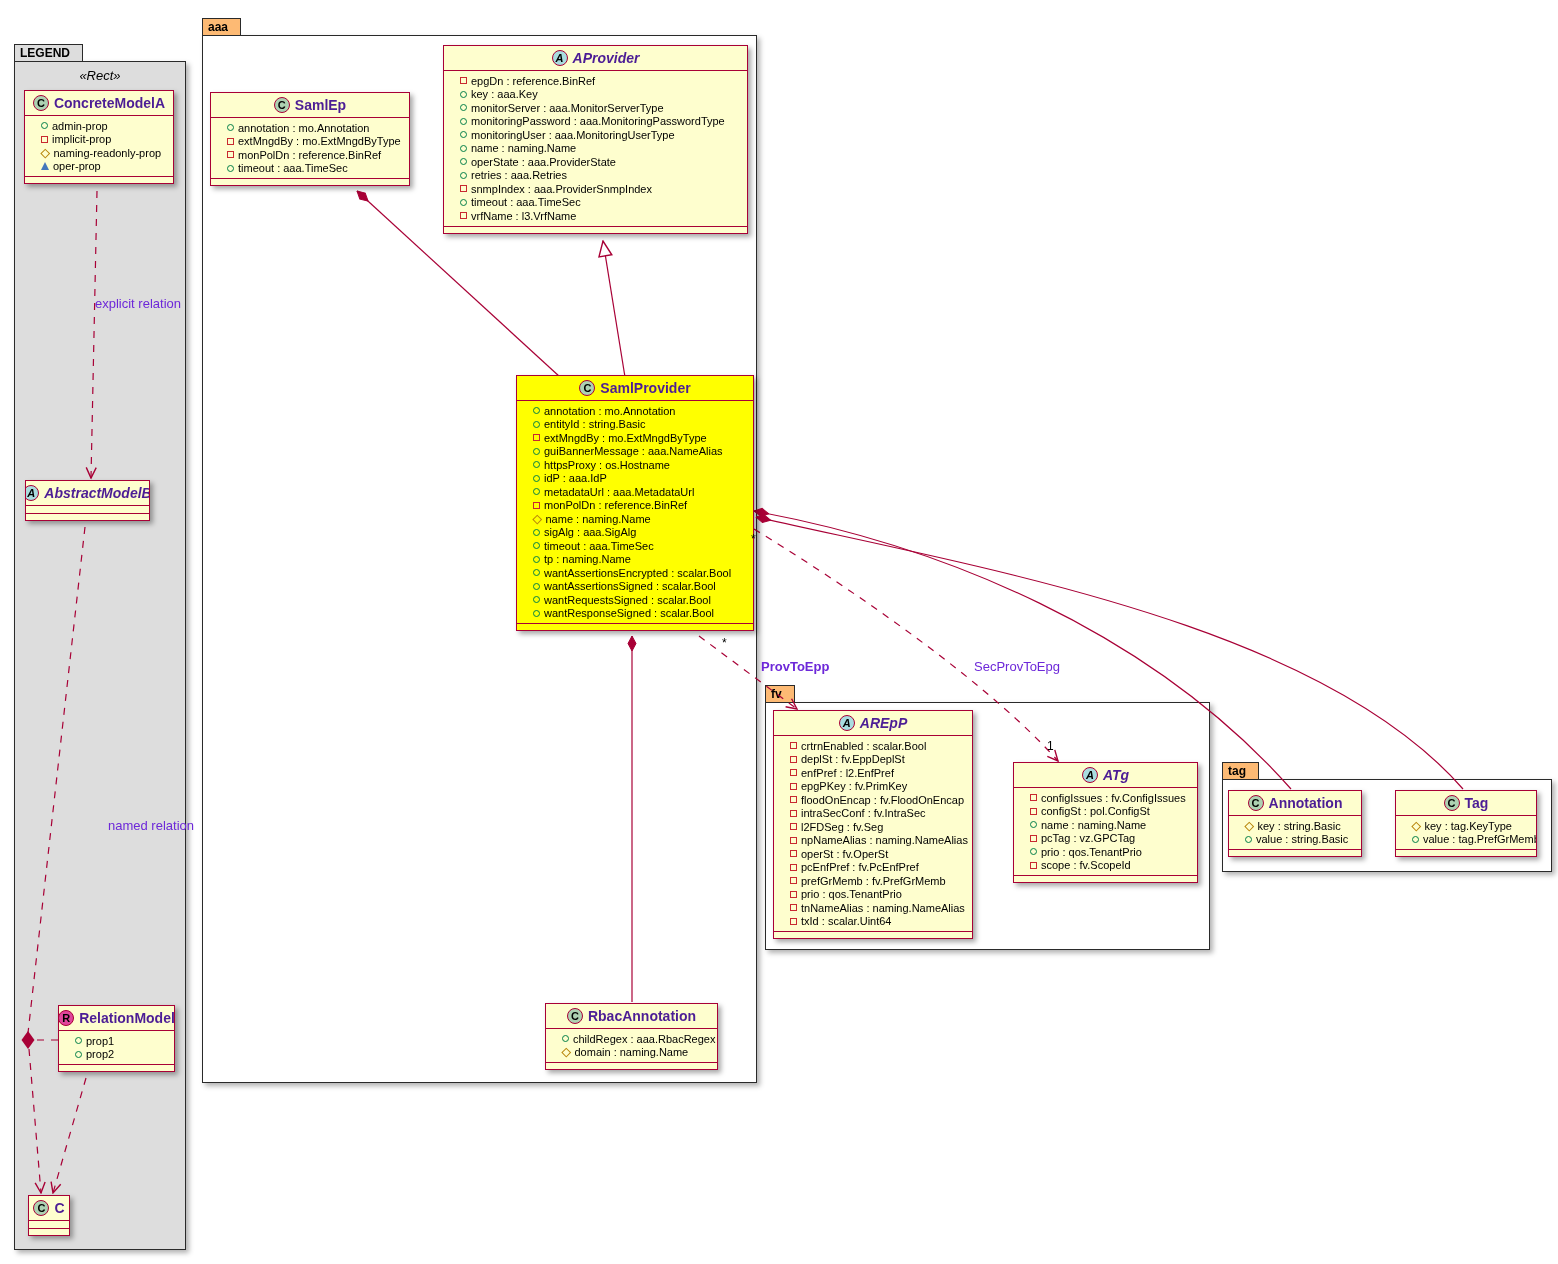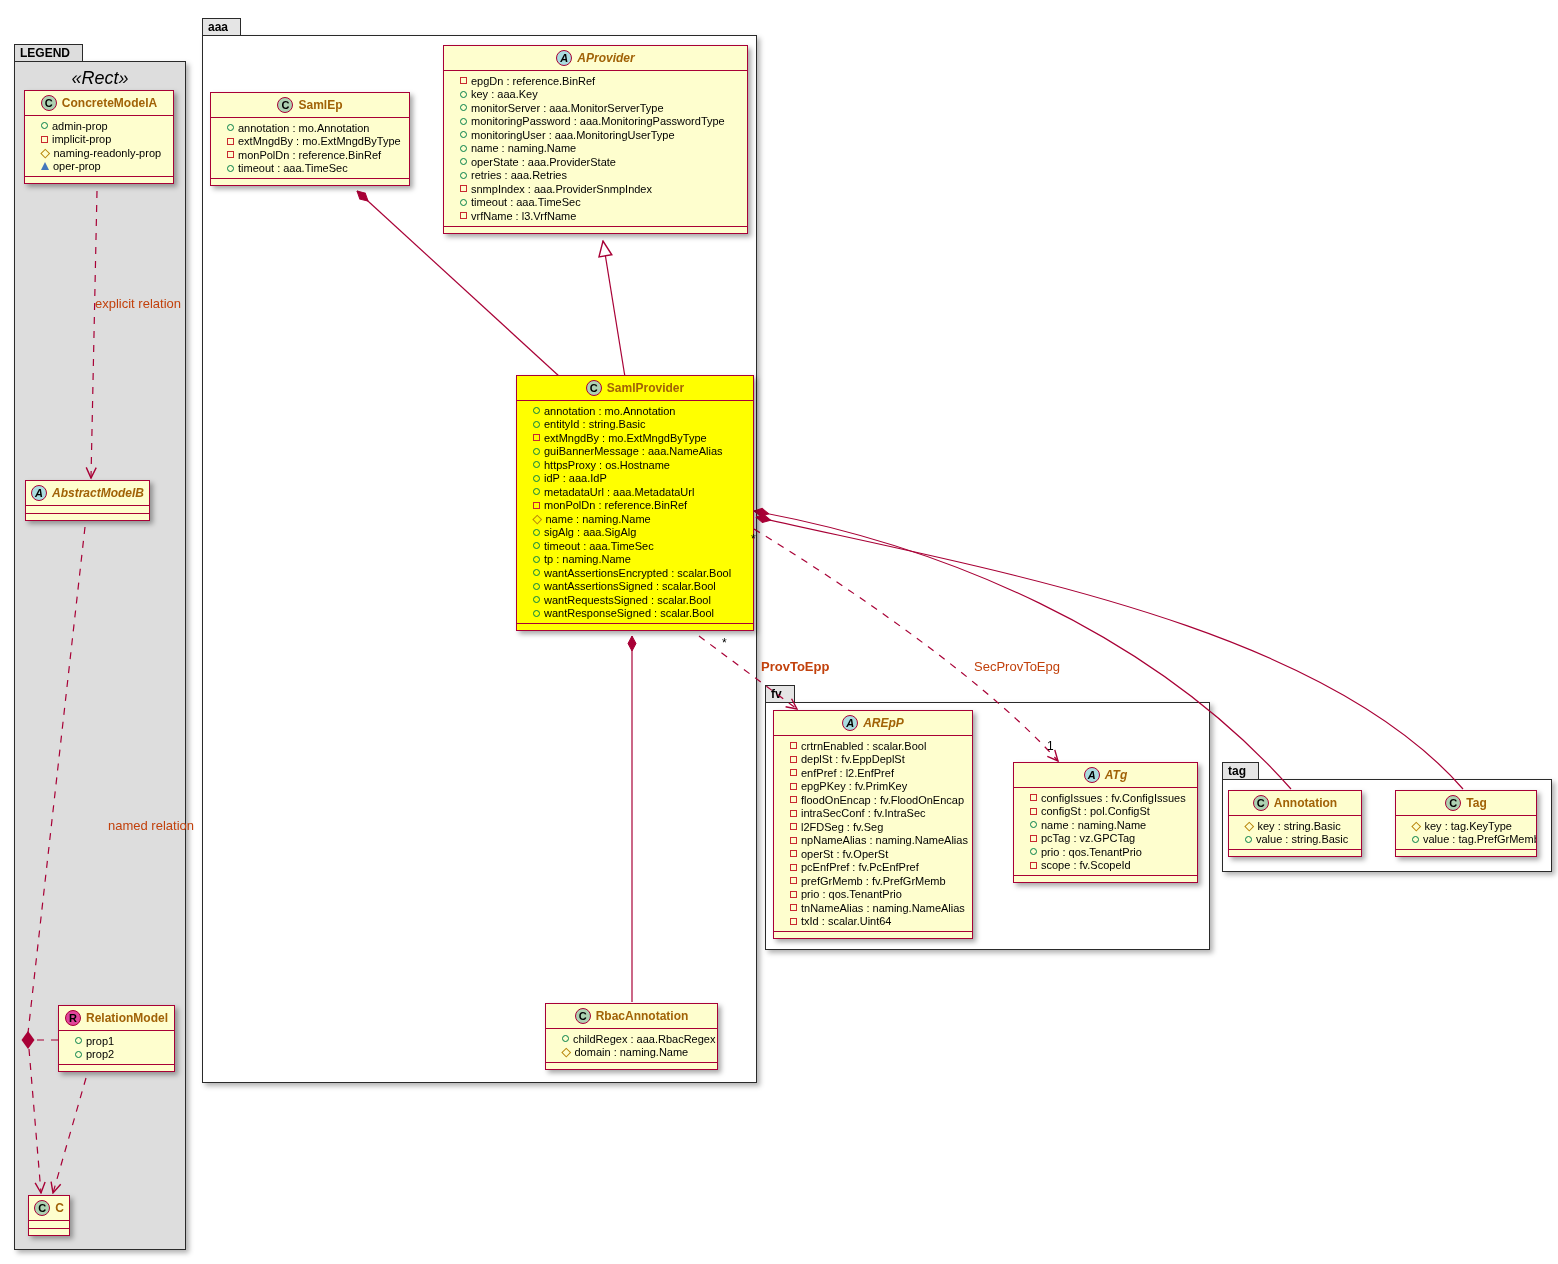--- a/index.html
+++ b/index.html
@@ -4,52 +4,52 @@
 <style>
   * { margin:0; padding:0; box-sizing:border-box; }
   html,body { background:#ffffff; font-family:"Liberation Sans", sans-serif; }
   .canvas { position:relative; width:1558px; height:1264px; background:#ffffff; overflow:hidden; }
 
   
   .pkg-body { position:absolute; border:1px solid #2a2a2a; background:#ffffff;
               box-shadow:3px 3px 5px rgba(0,0,0,0.30); z-index:1; }
   .pkg-body.gray { background:#dddddd; }
   .pkg-tab { position:absolute; height:17px; line-height:15px; border:1px solid #2a2a2a; border-bottom:none;
-             background:#e5e5e5; font-weight:bold; font-size:12px; padding:1px 12px 0 5px; z-index:2; white-space:nowrap; }
+             background:#fdba74; font-weight:bold; font-size:12px; padding:1px 12px 0 5px; z-index:2; white-space:nowrap; }
   .pkg-tab.gray { background:#dddddd; }
-  .stereotype { position:absolute; font-style:italic; font-size:18px; text-align:center; z-index:3; color:#000; }
+  .stereotype { position:absolute; font-style:italic; font-size:13px; text-align:center; z-index:3; color:#000; }
 
   
   .uml-class { position:absolute; background:#FEFECE; border:1.5px solid #A80036;
                box-shadow:3px 3px 5px rgba(0,0,0,0.35); z-index:10; overflow:hidden; }
   .uml-class.highlight { background:#FFFF00; }
   .uml-class-header { display:flex; align-items:center; justify-content:center; gap:5px;
                       padding:4px 6px; border-bottom:1.5px solid #A80036; min-height:25px; }
-  .uml-class-title { font-size:12px; font-weight:bold; color:#a16207; white-space:nowrap; }
+  .uml-class-title { font-size:14px; font-weight:bold; color:#4c1d95; white-space:nowrap; }
   .uml-class.abstract .uml-class-title { font-style:italic; }
   .spot { width:16px; height:16px; border-radius:50%; border:1px solid #A80036;
           display:flex; align-items:center; justify-content:center;
           font-size:11px; font-weight:bold; color:#000; flex:0 0 auto; }
   .spot-c { background:#ADD1B2; }
   .spot-a { background:#A9DCDF; font-style:italic; }
   .spot-r { background:#E0459B; }
   .uml-props { padding:3px 16px; min-height:7px; }
   .prop-row { display:flex; align-items:center; gap:4px; height:13.5px; white-space:nowrap; }
   .prop-text { font-size:11px; color:#000; }
   .vis { width:7px; height:7px; flex:0 0 auto; }
   .vis.pub  { border:1.5px solid #038048; border-radius:50%; }
   .vis.priv { border:1.5px solid #C82930; }
   .vis.prot { width:6.5px; height:6.5px; border:1.5px solid #B8860B; transform:rotate(45deg); margin:0 1px; }
   .vis.pkg  { width:0; height:0; border-left:4.5px solid transparent; border-right:4.5px solid transparent;
               border-bottom:8px solid #4477BB; }
   .uml-methods { border-top:1.5px solid #A80036; height:7px; }
 
   
   svg.relations { position:absolute; left:0; top:0; z-index:5; pointer-events:none; }
-  .edge-label { position:absolute; font-size:13px; color:#c2410c; z-index:20; white-space:nowrap; }
+  .edge-label { position:absolute; font-size:13px; color:#6d28d9; z-index:20; white-space:nowrap; }
   .mult { position:absolute; font-size:12px; color:#000; z-index:20; }
 </style>
 </head>
 <body>
 
 <div class="canvas">
 
   <div class="pkg-tab gray" style="left:14px;top:44px;">LEGEND</div>
   <div class="pkg-body gray" style="left:14px;top:61px;width:172px;height:1189px;"></div>
   <div class="stereotype" style="left:14px;top:68px;width:172px;">«Rect»</div>

